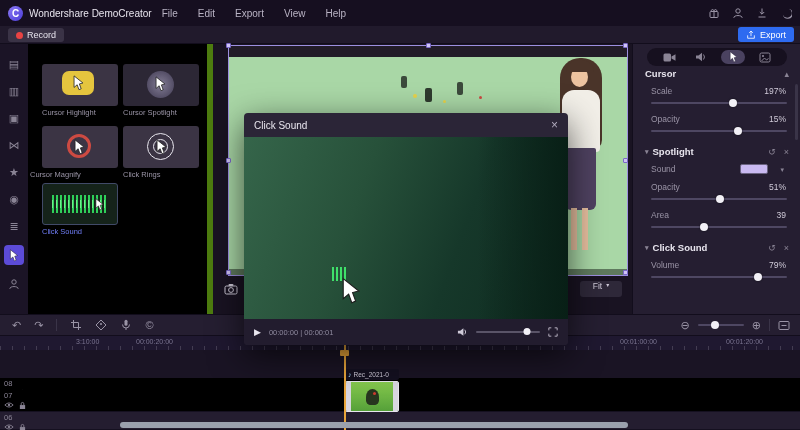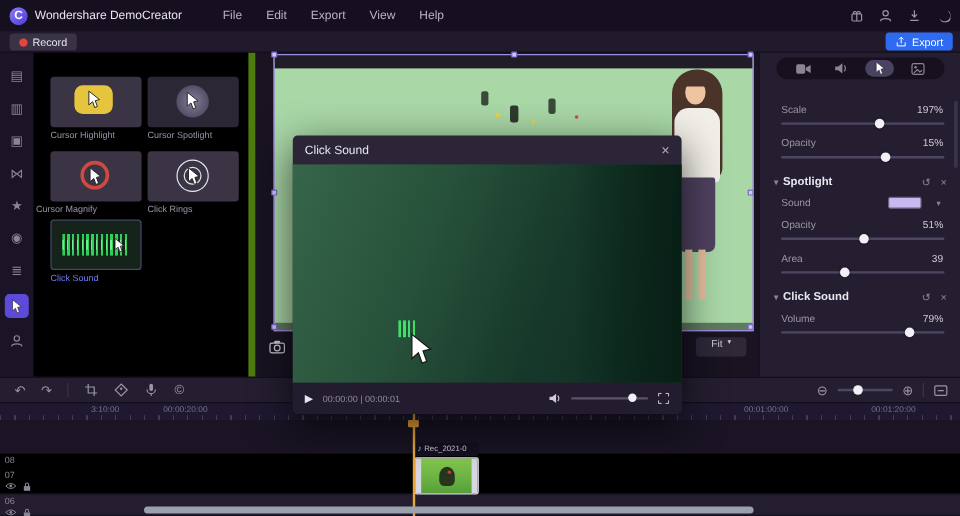--- a/index.html
+++ b/index.html
@@ -7,21 +7,21 @@
   .app{position:relative;width:800px;height:430px;background:#1a1424;overflow:hidden;
        font-family:"Liberation Sans",sans-serif;color:#ddd}
   svg{display:block}
 
   
   .topbar{position:absolute;left:0;top:0;width:800px;height:26px;background:#160f20;
           display:flex;align-items:center}
   .logo{width:15px;height:15px;border-radius:50%;background:linear-gradient(135deg,#8d7bf4,#4a3bd8);
         margin:0 6px 0 8px;font-size:10px;font-weight:bold;color:#fff;
         display:flex;align-items:center;justify-content:center}
-  .appname{font-size:10px;color:#e8e5ee;margin-right:24px;white-space:nowrap}
+  .appname{font-size:10px;color:#e8e5ee;margin-right:0;white-space:nowrap}
   .menu{font-size:10px;color:#b9b3c4;margin:0 10px;cursor:default}
   .projecttitle{position:absolute;left:300px;width:200px;text-align:center;font-size:10px;color:#cfcad8}
   .topicons{position:absolute;right:8px;top:0;height:26px;display:flex;align-items:center;gap:11px}
   .ticon{width:13px;height:13px;display:flex;align-items:center;justify-content:center}
 
   
   .actionbar{position:absolute;left:0;top:26px;width:800px;height:18px;background:#211a2c;border-bottom:1px solid #120d1c}
   .record-btn{position:absolute;left:8px;top:28px;height:14px;background:#3a3346;border-radius:3px;
               display:flex;align-items:center;gap:4px;padding:0 8px;font-size:9px;color:#e8e5ee}
   .record-dot{width:7px;height:7px;border-radius:50%}
@@ -334,20 +334,26 @@
         </span>
       <span class="tab">
         <svg width="12" height="11" viewBox="0 0 12 11">
             <rect x="1" y="1" width="10" height="9" rx="1.5" fill="none" stroke="#8a8495"></rect>
             <circle cx="4" cy="4" r="1.1" fill="#8a8495"></circle>
             <path d="M2.5 9l3-3 2 2 2-1.5" fill="none" stroke="#8a8495"></path>
           </svg>
         </span>
     </div>
 
+    <div class="sec-hdr" style="top:24px">
+      <span>Cursor</span>
+      <span class="hico">
+          <span>▴</span>
+        </span>
+    </div>
     <span class="row-label" style="top:42px">Scale</span>
     <span class="row-value" style="top:42px">197%</span>
     <div class="slider" style="top:58px">
       <span class="knob" style="left: 60%;"></span>
     </div>
     <span class="row-label" style="top:70px">Opacity</span>
     <span class="row-value" style="top:70px">15%</span>
     <div class="slider" style="top:86px">
       <span class="knob" style="left: 64%;"></span>
     </div>

